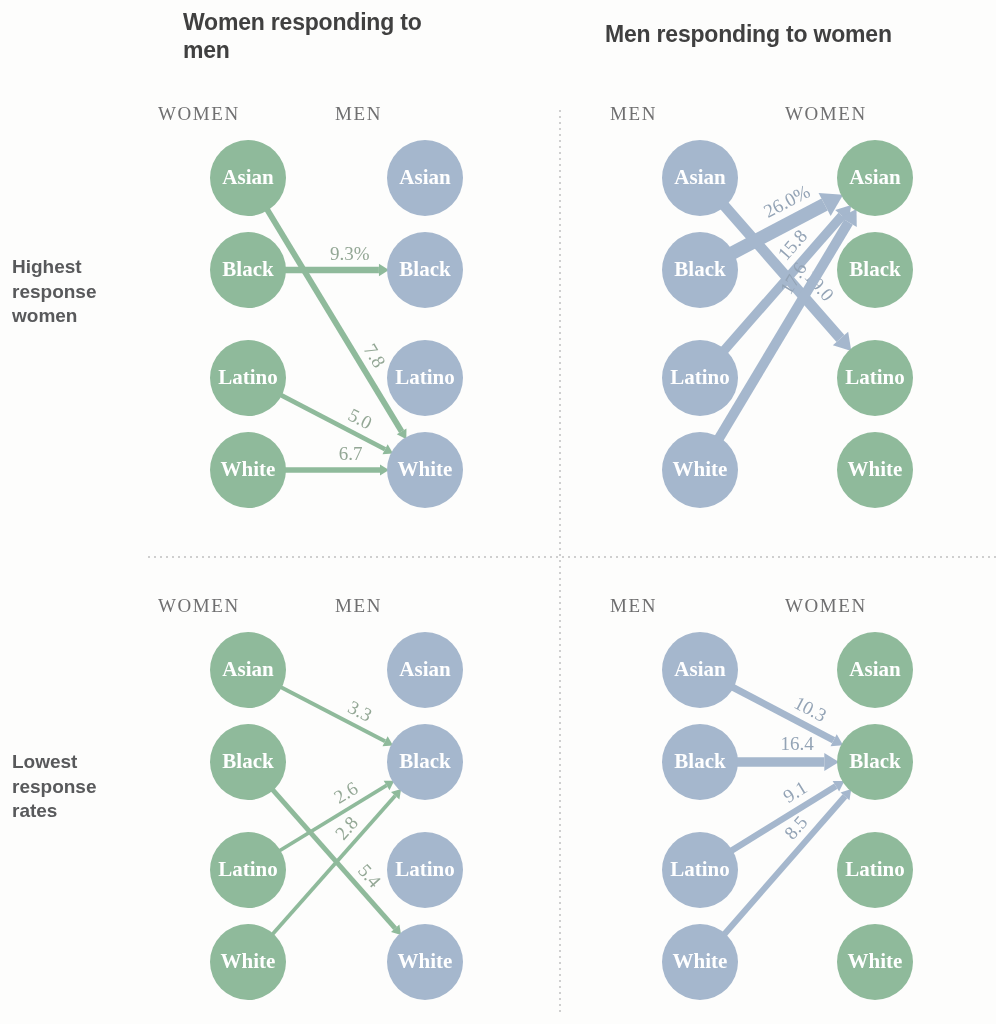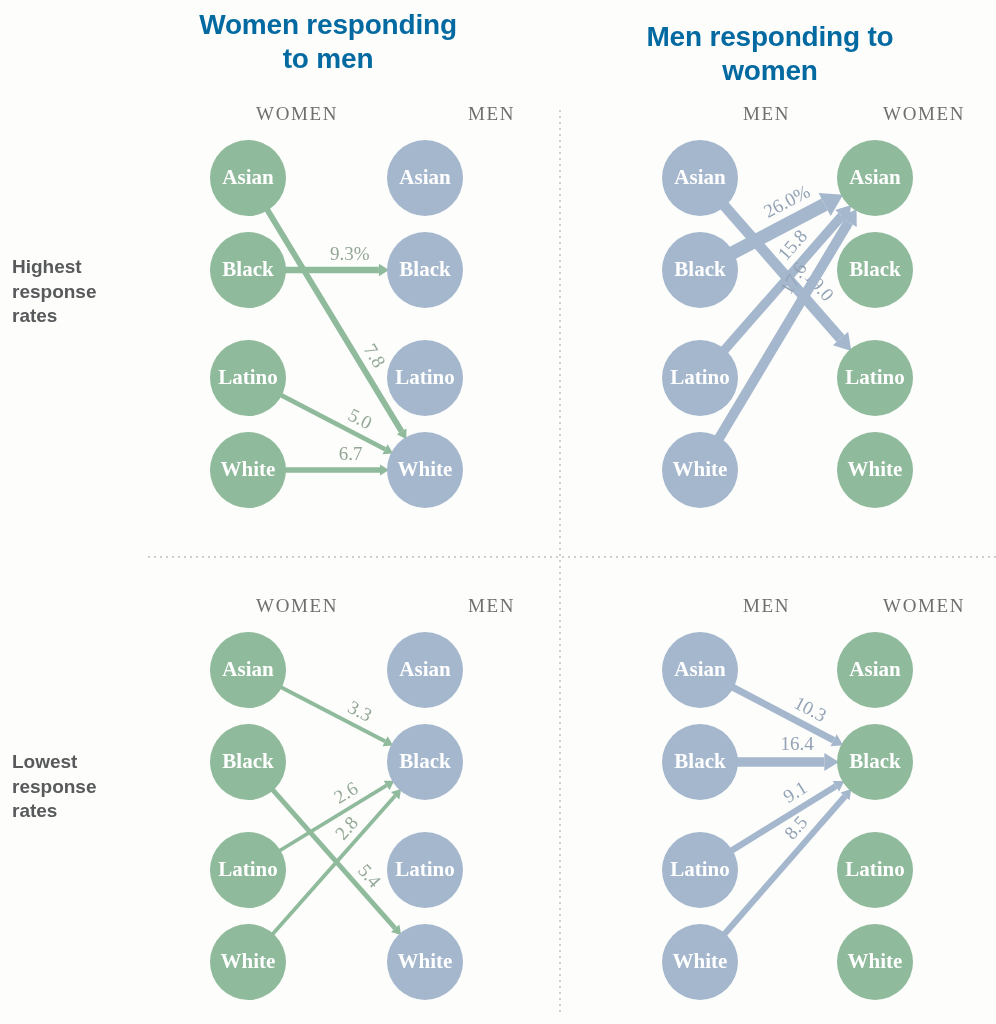--- a/index.html
+++ b/index.html
@@ -8,62 +8,61 @@
     background:#fdfdfc;
     font-family:"Liberation Sans", sans-serif;
     position:relative;
     overflow:hidden;
   }
   #root{position:absolute;inset:0;}
   svg.stage{position:absolute;left:0;top:0;width:996px;height:1024px;}
 
   .panel-title{
     position:absolute;
-    text-align:center;
     font-family:"Liberation Sans", sans-serif;
     font-weight:bold;
-    font-size:28px;
-    color:#0369a1;
+    font-size:23px;
+    color:#404040;
     line-height:1.22;
     letter-spacing:-0.2px;
   }
   #title-tl{left:183px;top:8px;width:290px;}
   #title-tr{left:605px;top:20px;width:330px;}
 
   .row-label{
     position:absolute;
     font-family:"Liberation Sans", sans-serif;
     font-weight:bold;
     font-size:19px;
     color:#58595b;
     line-height:1.30;
     text-align:left;
   }
   #rowlabel-top{left:12px;top:255px;width:135px;}
   #rowlabel-bottom{left:12px;top:750px;width:135px;}
 
   .col-head{
     position:absolute;
-    text-align:right;
+    text-align:left;
     font-family:"Liberation Serif", serif;
     font-size:19px;
     letter-spacing:1.6px;
     color:#6f6f70;
     white-space:nowrap;
   }
 </style>
 </head>
 <body>
 
 <div id="root">
 
   <div class="panel-title" id="title-tl">Women responding to men</div>
   <div class="panel-title" id="title-tr">Men responding to women</div>
 
-  <div class="row-label" id="rowlabel-top">Highest response rates</div>
+  <div class="row-label" id="rowlabel-top">Highest response women</div>
   <div class="row-label" id="rowlabel-bottom">Lowest response rates</div>
 
   <svg class="stage" id="stage" viewBox="0 0 996 1024">
       <line x1="560" y1="110" x2="560" y2="1012" stroke="#cfcfcf" stroke-width="2" stroke-dasharray="2 4" stroke-linecap="butt"></line>
       <line x1="148" y1="557" x2="996" y2="557" stroke="#cfcfcf" stroke-width="2" stroke-dasharray="2 4" stroke-linecap="butt"></line>
       <g>
         <g>
           <line x1="265.6244650910613" y1="207.0753887377961" x2="401.6176221636889" y2="431.42568176156595" stroke="#8fba9b" stroke-width="5.8759999999999994" stroke-linecap="butt"></line>
           <polygon points="406.338801668288,439.2142942776277 396.7886824037306,434.35281305441737 406.4465619236472,428.49855046871454" fill="#8fba9b"></polygon>
         </g>

